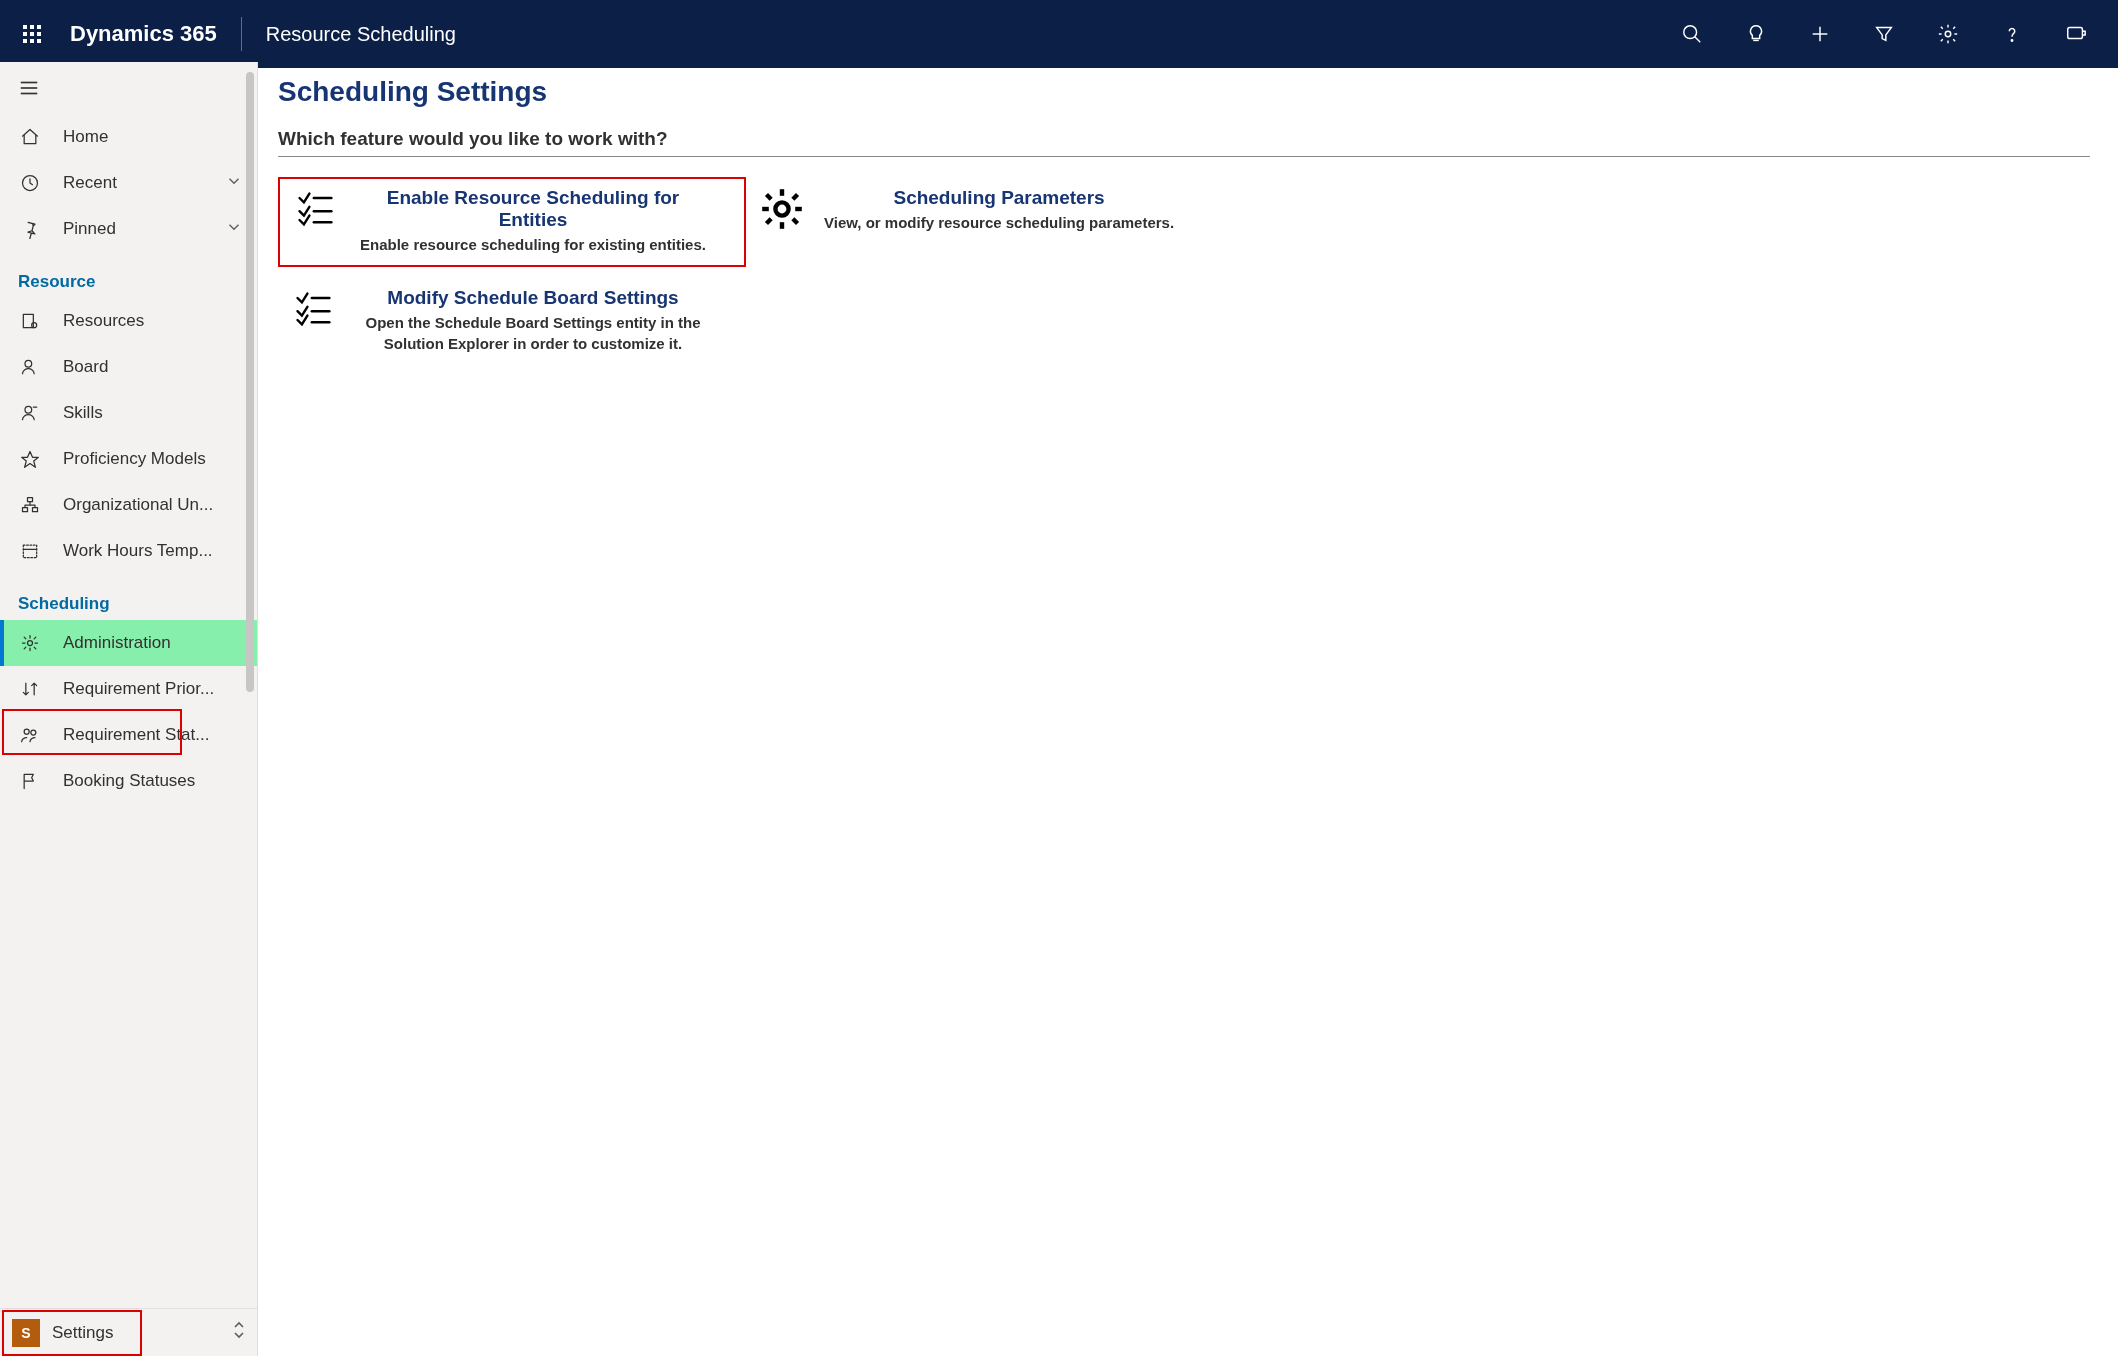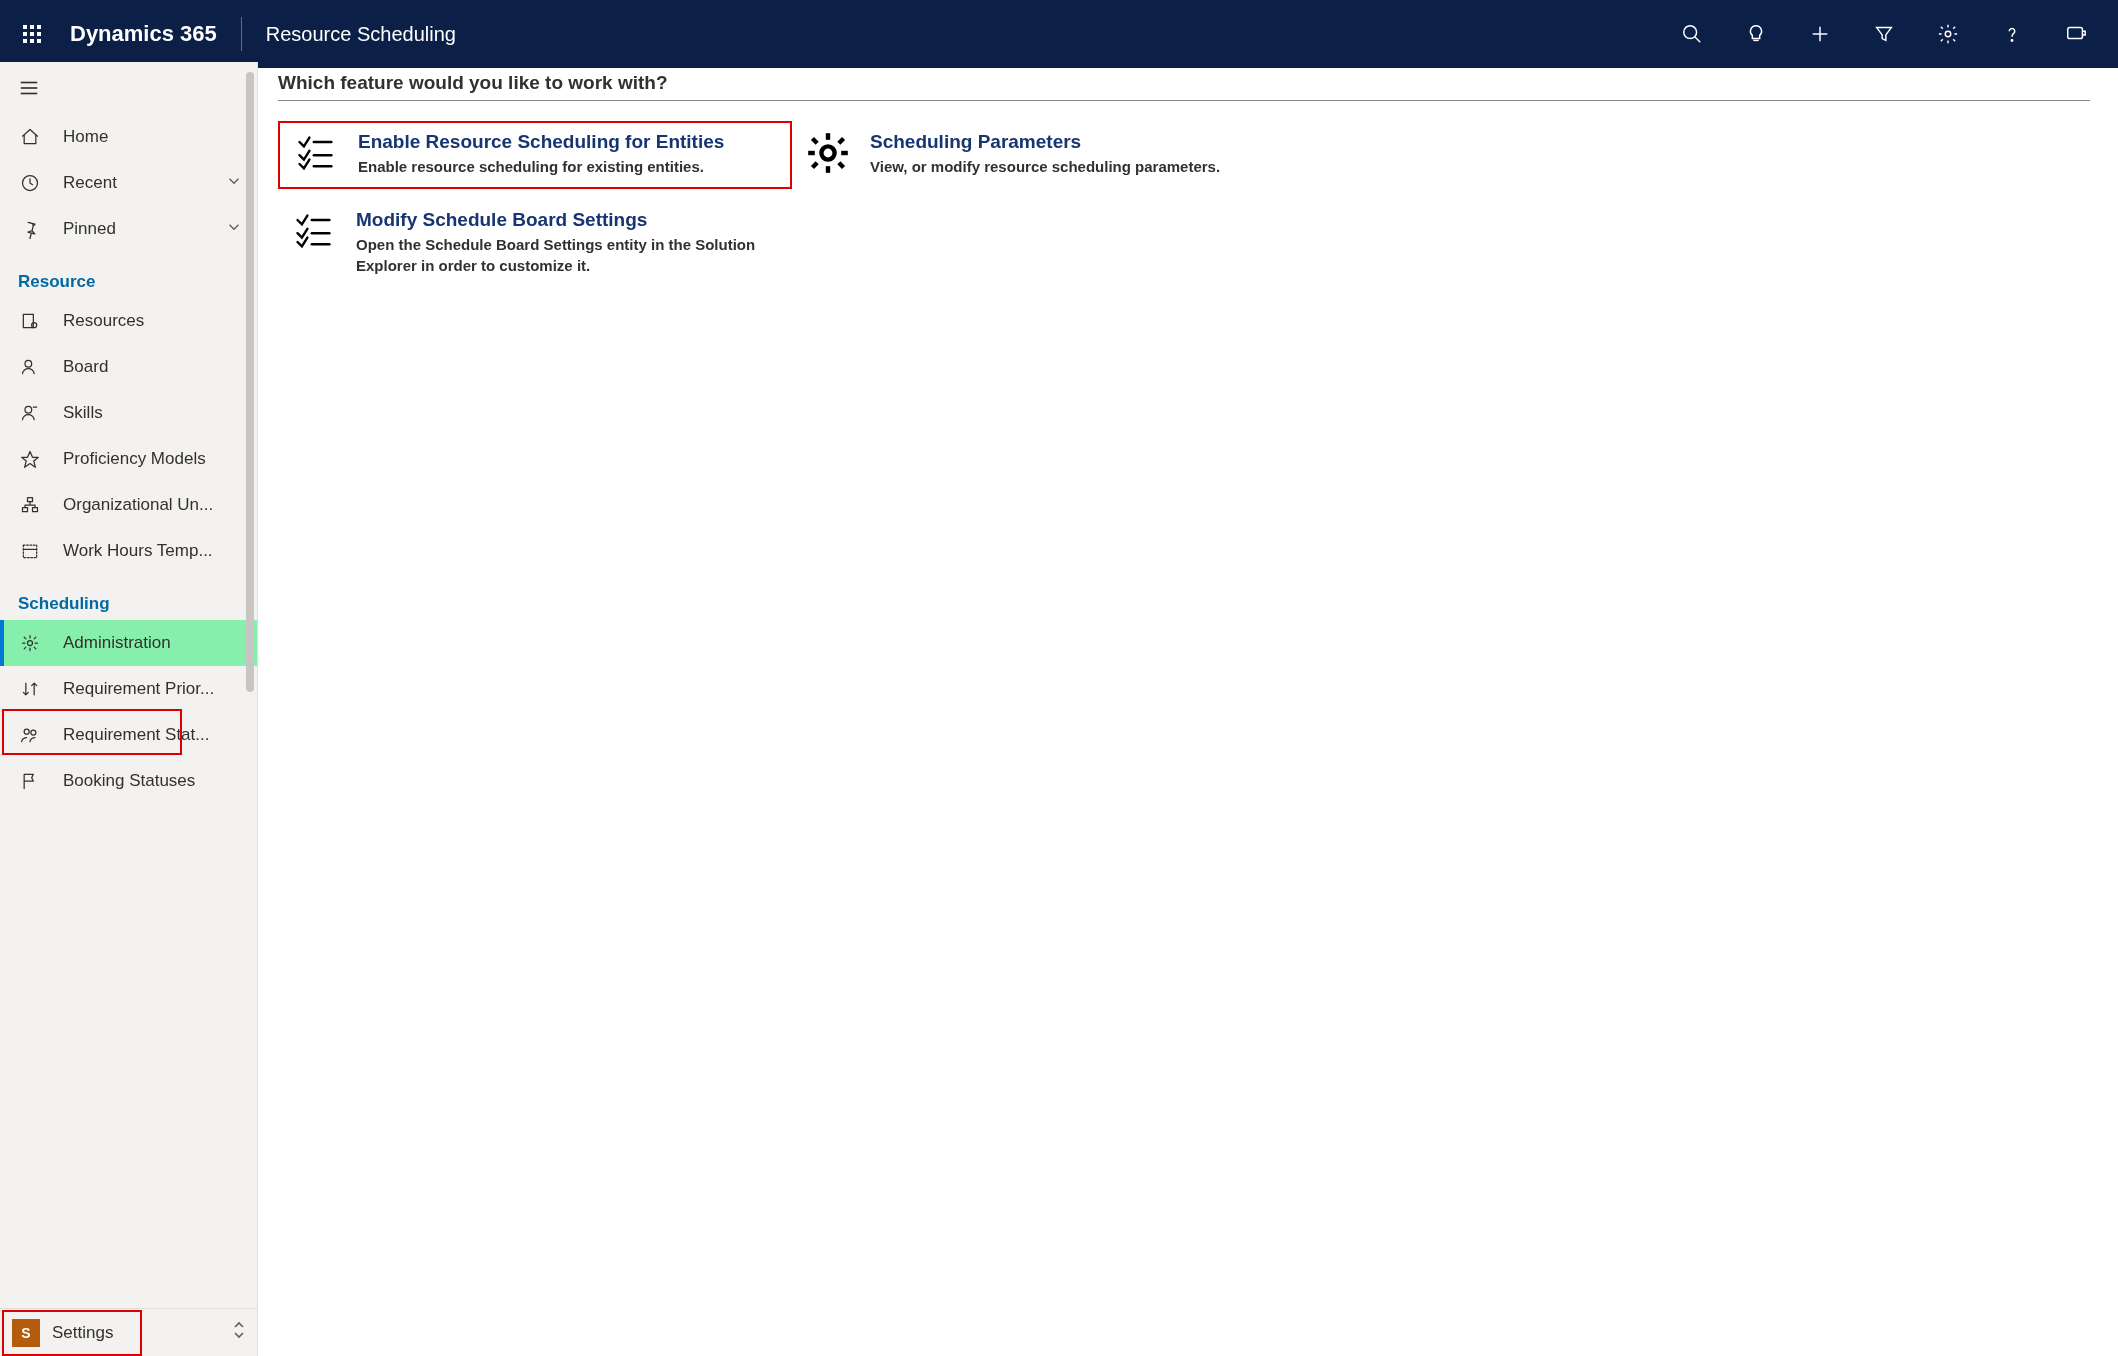--- a/index.html
+++ b/index.html
@@ -179,21 +179,22 @@
   .divider {
     height:1px;
     background:#8a8886;
     margin-bottom: 20px;
   }
   .tile-row { display:flex; gap:0; }
   .tile {
     display:flex;
     gap: 20px;
     padding: 10px 36px 12px 14px;
-    width: 514px;
+    width: 468px;
+    text-align: center;
   }
   .tile-ic {
     width: 44px; height:44px;
     flex-shrink:0;
   }
   .tile-ic svg { width:100%; height:100%; }
   .tile-title {
     font-size: 19px;
     font-weight: 700;
     color: #173572;
@@ -440,20 +441,21 @@
         <svg width="16" height="20" viewBox="0 0 16 20" stroke="#605e5c" fill="none" stroke-width="1.6">
             <polyline points="4 7 8 3 12 7"></polyline>
             <polyline points="4 13 8 17 12 13"></polyline>
           </svg>
       </span>
       <div class="red-box settings"></div>
     </div>
   </div>
 
   <div class="main">
+    <div class="page-title">Scheduling Settings</div>
     <div class="prompt">Which feature would you like to work with?</div>
     <div class="divider"></div>
 
     <div class="tile-row">
       <div style="display:flex;flex-direction:column;gap:10px;">
 
         <div class="tile highlight">
           <div class="tile-ic">
             <svg viewBox="0 0 40 40" stroke="#000" fill="none" stroke-width="2.2" stroke-linecap="round">
               <polyline points="5 10 9 14 14 6"></polyline>

